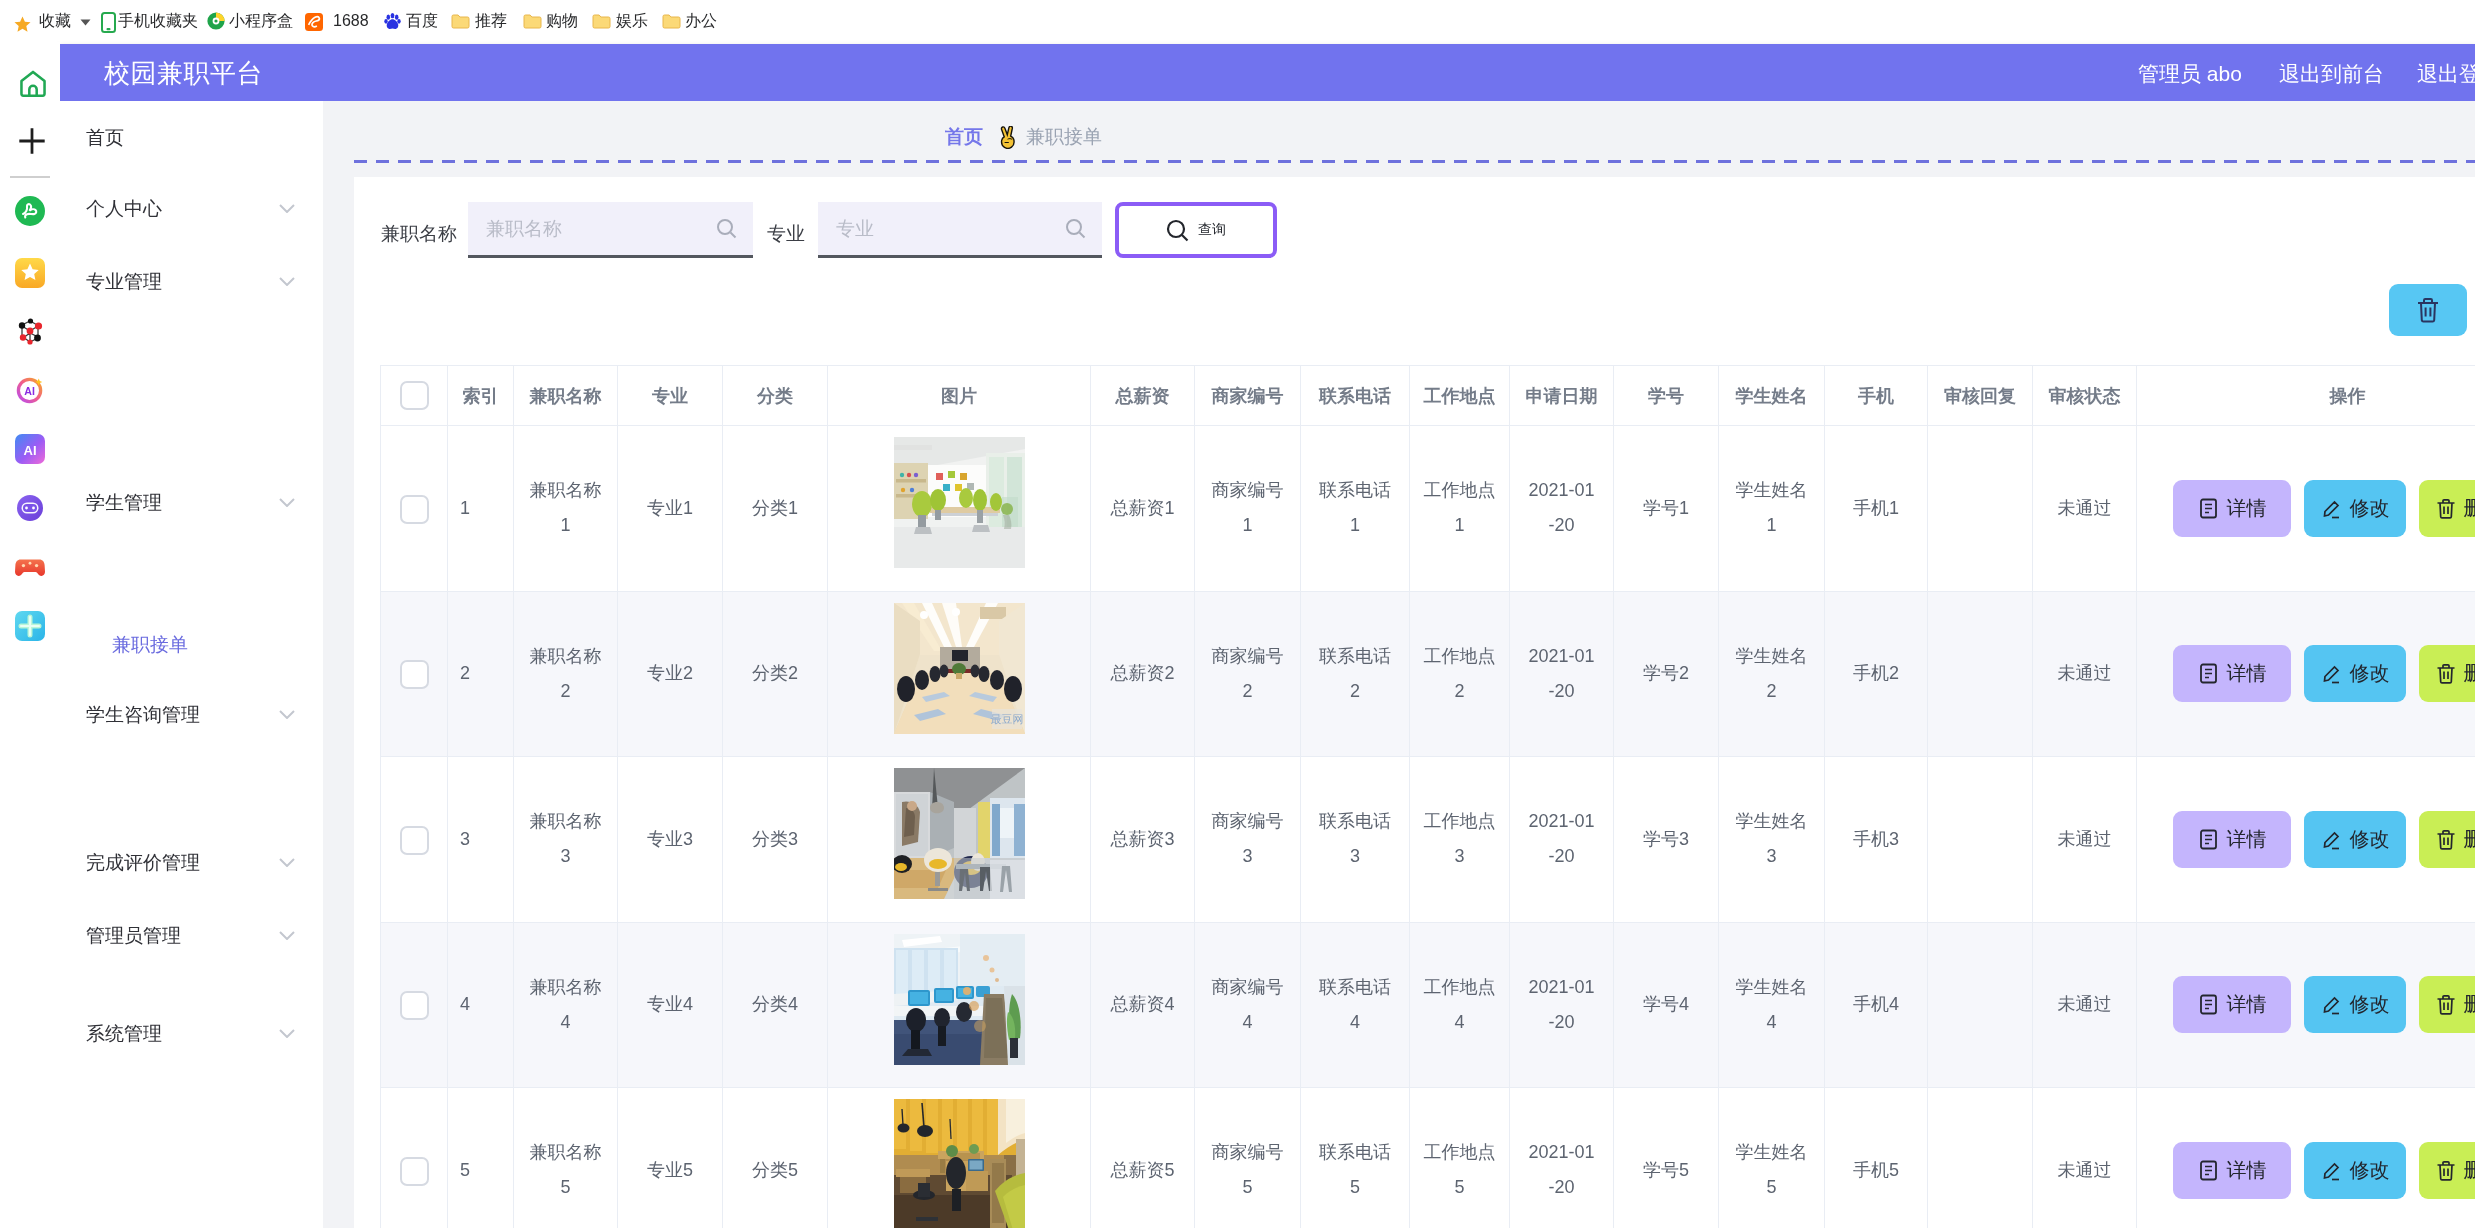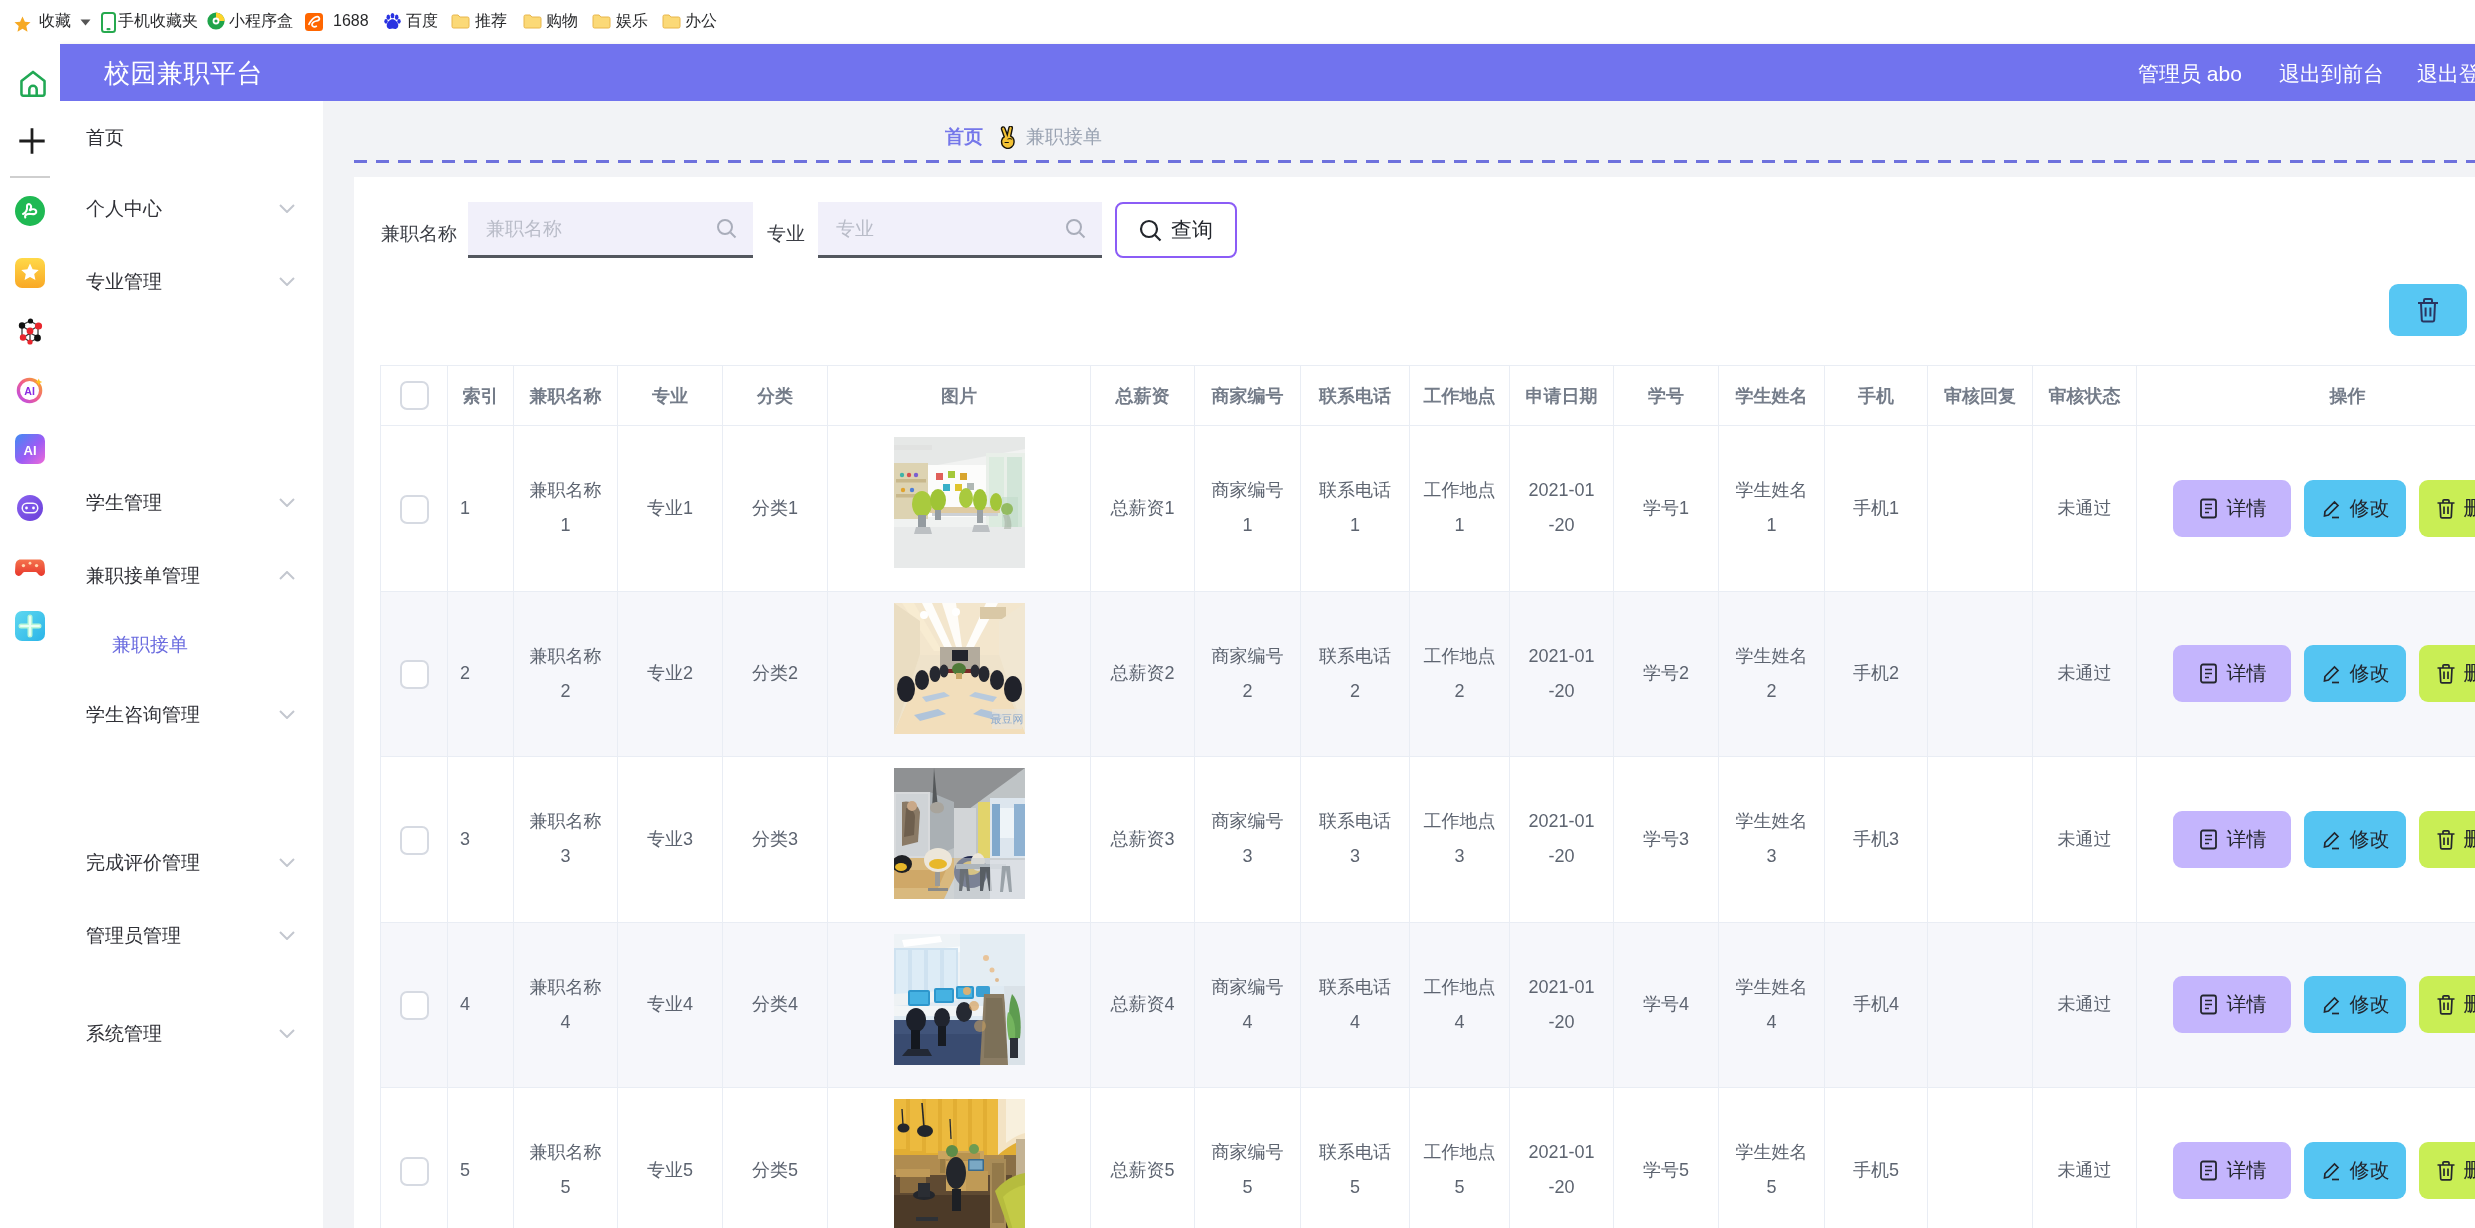--- a/index.html
+++ b/index.html
@@ -24,21 +24,21 @@
 .sub{position:absolute;left:52px;font-size:19px;color:#6a6bdf;white-space:nowrap}
 
 #contentbg{position:absolute;left:323px;top:101px;width:2152px;height:1127px;background:#f2f3f6}
 #crumb{position:absolute;top:124px;left:945px;height:26px;display:flex;align-items:center;font-size:19px}
 #dash{position:absolute;left:354px;top:160px;width:2121px;height:3px;background:repeating-linear-gradient(90deg,#6e71dd 0 13px,transparent 13px 22px)}
 #card{position:absolute;left:354px;top:177px;width:2246px;height:1051px;background:#fff}
 
 .flabel{position:absolute;font-size:19px;color:#3b3e45}
 .finput{position:absolute;height:56px;background:#f1f0fa;border-bottom:3px solid #53575e;display:flex;align-items:center;padding:0 16px 0 18px}
 .finput .ph{font-size:19px;color:#b9bcc8;flex:1}
-.fbtn{position:absolute;left:1115px;top:202px;width:122px;height:56px;background:#fff;border:2px solid #8b5cf6;border-radius:8px;display:flex;align-items:center;justify-content:center;font-size:21px;color:#23262c}
+.fbtn{position:absolute;left:1115px;top:202px;width:162px;height:56px;background:#fff;border:4px solid #8b5cf6;border-radius:8px;display:flex;align-items:center;justify-content:center;font-size:14px;color:#23262c}
 #trashbtn{position:absolute;left:2389px;top:284px;width:78px;height:52px;background:#57c7f3;border-radius:9px;display:flex;align-items:center;justify-content:center}
 
 #tbl{position:absolute;left:380px;top:365px;width:2178px;border-collapse:collapse;table-layout:fixed;background:#fff}
 #tbl th,#tbl td{border:1px solid #e9edf4;text-align:center;vertical-align:middle;font-size:18px;overflow:hidden}
 #tbl th{height:60px;color:#747c89;font-weight:bold;background:#fff}
 #tbl td{color:#5d6470;line-height:35px}
 #tbl td:nth-child(2){text-align:left;padding-left:12px}
 #tbl tr.body{height:165.5px}
 #tbl tr.alt td{background:#f6f7fb}
 .cbx{display:inline-block;width:29px;height:29px;border:2px solid #d6dae2;border-radius:7px;background:#fff;vertical-align:middle}
@@ -210,25 +210,20 @@
         </svg>
       </span></div>
   <div class="mi" style="top:144px">专业管理<span class="chev">
         <svg width="16" height="9" viewBox="0 0 16 9">
           <path d="M1 1l7 7 7-7" fill="none" stroke="#c3c7cf" stroke-width="2"></path>
         </svg>
       </span></div>
   <div class="mi" style="top:365px">学生管理<span class="chev">
         <svg width="16" height="9" viewBox="0 0 16 9">
           <path d="M1 1l7 7 7-7" fill="none" stroke="#c3c7cf" stroke-width="2"></path>
-        </svg>
-      </span></div>
-  <div class="mi" style="top:438px">兼职接单管理<span class="chev">
-        <svg width="16" height="9" viewBox="0 0 16 9">
-          <path d="M1 8l7-7 7 7" fill="none" stroke="#c3c7cf" stroke-width="2"></path>
         </svg>
       </span></div>
   <div class="sub" style="top:531px">兼职接单</div>
   <div class="mi" style="top:577px">学生咨询管理<span class="chev">
         <svg width="16" height="9" viewBox="0 0 16 9">
           <path d="M1 1l7 7 7-7" fill="none" stroke="#c3c7cf" stroke-width="2"></path>
         </svg>
       </span></div>
   <div class="mi" style="top:725px">完成评价管理<span class="chev">
         <svg width="16" height="9" viewBox="0 0 16 9">

